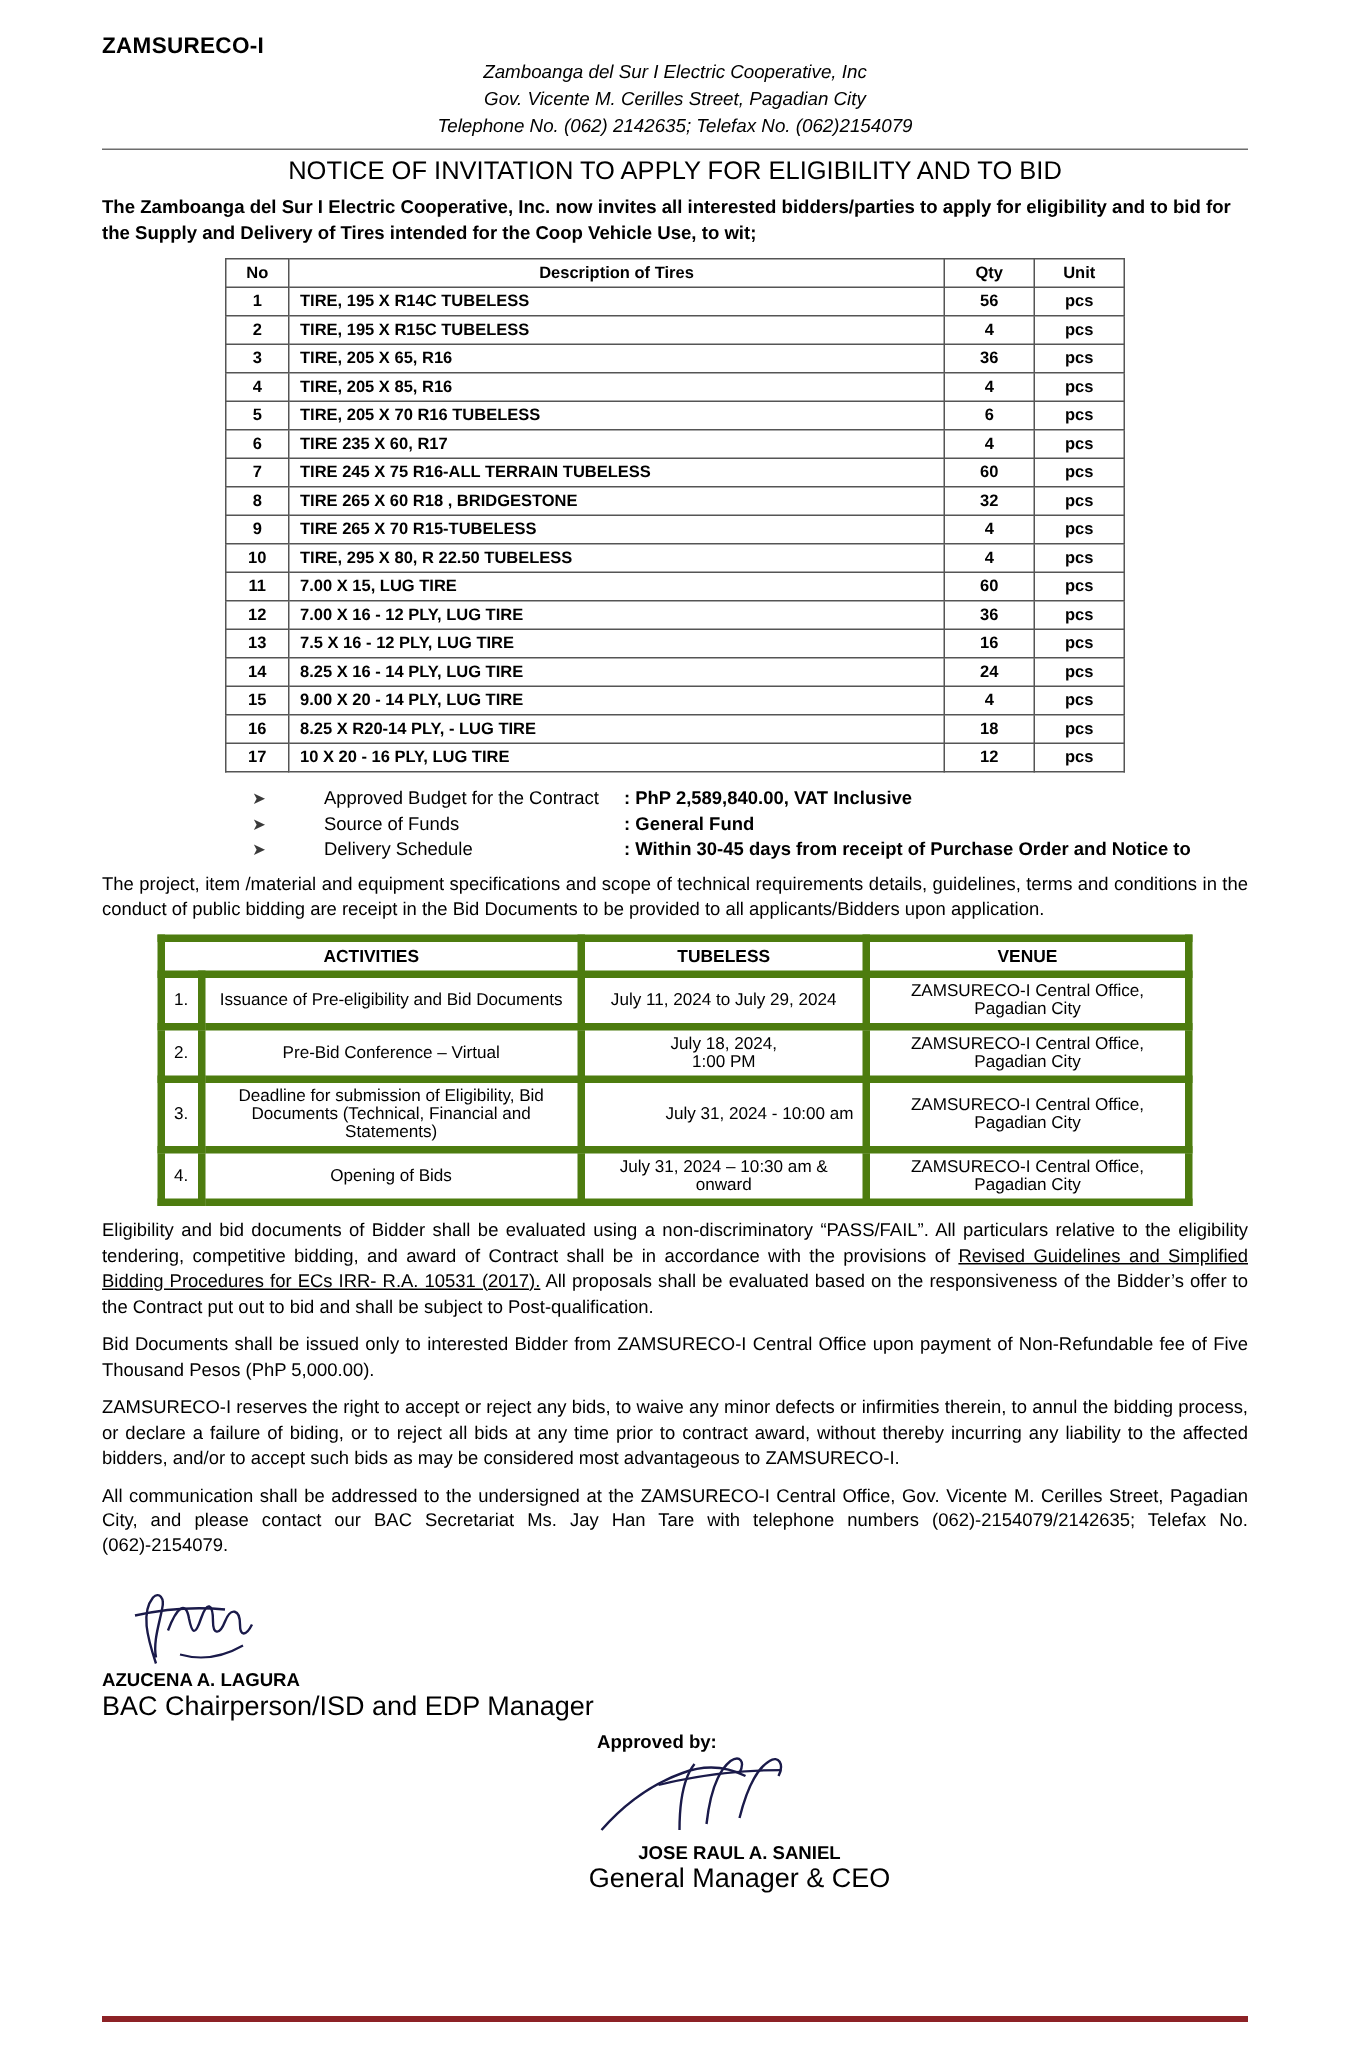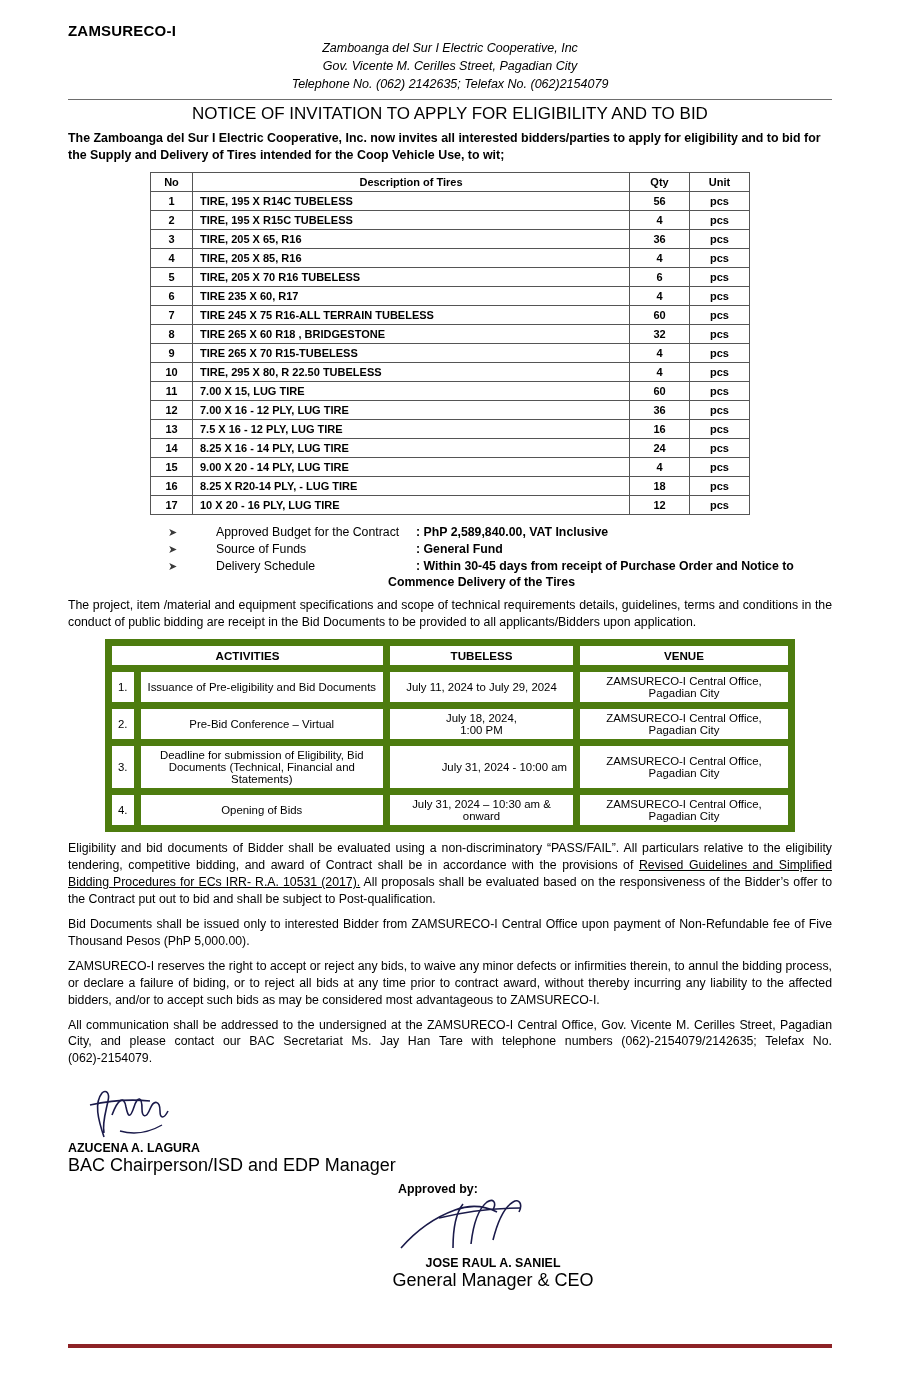--- a/index.html
+++ b/index.html
@@ -101,21 +101,21 @@
     margin: 8px 0;
   }
   .u { text-decoration: underline; }
   
   table.acts {
     width: 690px;
     margin: 4px auto 6px auto;
     font-size: 11.4px;
   }
   table.acts th, table.acts td {
-    border: 7px solid #4d7c0f;
+    border: 5px solid #4d7c0f;
     padding: 3px 6px;
     vertical-align: middle;
   }
   table.acts thead th {
     text-align: center;
     font-weight: bold;
     font-size: 11.6px;
   }
   table.acts td.num { width: 26px; text-align: left; vertical-align: middle; }
   table.acts td.act { text-align: center; }
@@ -298,21 +298,20 @@
         <span>:</span>&nbsp;<span>General Fund</span>
       </div>
     </div>
     <div class="bullet-row">
       <div class="bullet-mark">➤</div>
       <div class="bullet-label">Delivery Schedule</div>
       <div class="bullet-val">
         <span>:</span>&nbsp;<span>Within 30-45 days from receipt of Purchase Order and Notice to</span>
       </div>
     </div>
-    <div class="bullet-cont">Commence Delivery of the Tires</div>
   </div>
 
   <p class="body">The project, item /material and equipment specifications and scope of technical requirements details, guidelines, terms and conditions in the conduct of public bidding are receipt in the Bid Documents to be provided to all applicants/Bidders upon application.</p>
 
   <table class="acts">
     <thead>
       <tr>
         <th colspan="2">ACTIVITIES</th>
         <th>TUBELESS</th>
         <th>VENUE</th>

